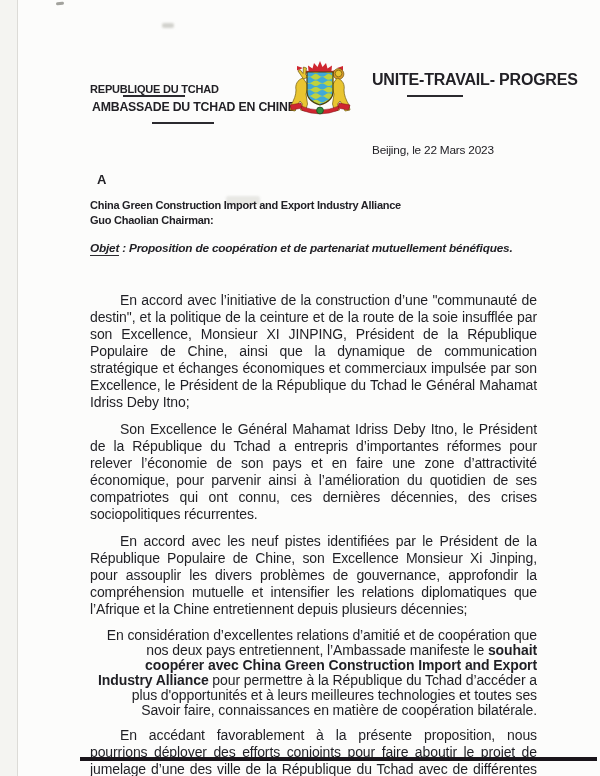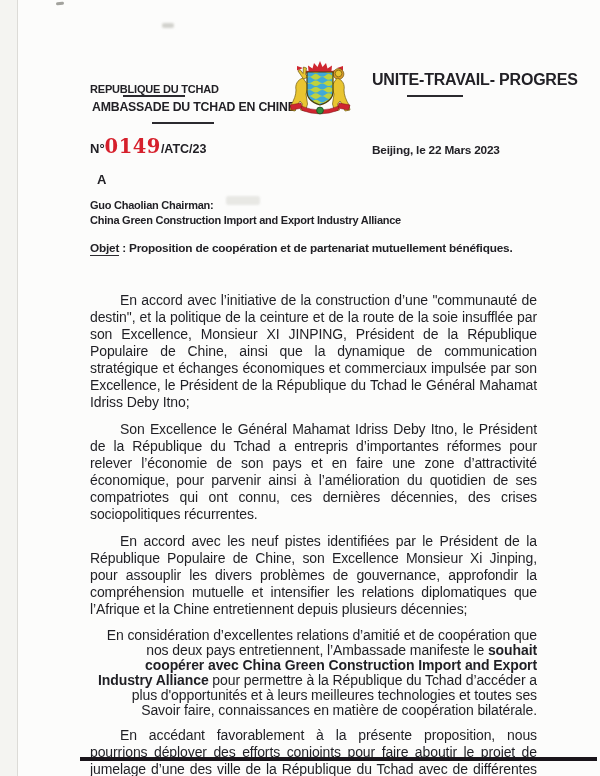--- a/index.html
+++ b/index.html
@@ -23,26 +23,26 @@
   .r2{left:152px;top:122px;width:62px;}
   .emblem{left:282px;top:60px;width:76px;height:57px;}
   .h-right{left:372px;top:71px;font-size:16px;letter-spacing:-.2px;}
   .r3{left:407px;top:95px;width:56px;}
 
   
   .ref{left:90px;top:135px;white-space:nowrap;}
   .ref .pre{font-weight:bold;font-size:13px;}
   .ref .num{font-family:"DejaVu Serif","Liberation Serif",serif;font-weight:bold;font-size:19.5px;letter-spacing:.5px;}
   .ref .suf{font-weight:bold;font-size:12.5px;}
-  .date{left:372px;top:143px;font-size:11.8px;font-weight:bold;letter-spacing:-.2px;}
+  .date{left:372px;top:143px;font-size:11.8px;font-weight:normal;letter-spacing:-.2px;}
 
   
   .sal{left:97px;top:172px;font-size:13px;font-weight:bold;}
   .rcpt{left:90px;top:198px;font-size:11px;font-weight:bold;line-height:15px;letter-spacing:-.25px;}
-  .subject{left:90px;top:240px;width:446px;font-size:11.8px;font-weight:bold;line-height:16.5px;letter-spacing:-.2px;}
+  .subject{left:90px;top:240px;width:446px;font-size:11.8px;font-weight:bold;line-height:16.5px;letter-spacing:-.2px;font-style:italic;}
   .subject .lbl{border-bottom:1.4px solid #2b2a2f;}
 
   
   .bodytext{left:90px;top:292px;width:447px;font-size:14px;line-height:17px;
             letter-spacing:-.1px;color:#1f1f24;}
   .bodytext p{margin:0 0 10px 0;text-align:justify;text-indent:30px;}
   .bodytext p.noindent{text-indent:0;text-align:right;line-height:14.9px;}
 
   
   .f-line{left:80px;top:757px;width:517px;height:3.6px;background:#1a151b;}
@@ -103,29 +103,26 @@
         <path d="M68 45 l-11 -2 -1.5 5 11 2 z"></path>
         <path d="M19 46 q19 8 38 0 l-1 4.4 q-18 7 -36 0 z"></path>
       </g>
       <circle cx="38" cy="50.5" r="3.4" fill="#2f8f3d" stroke="#1c4a1f" stroke-width="0.8"></circle>
     </svg>
   </div>
 
   <div class="abs h-right b">UNITE-TRAVAIL- PROGRES</div>
   <div class="abs rule r3"></div>
 
-  <div class="abs ref">
-    <span class="pre">N°</span><span class="num" style="color:#d6202c">0149</span><span class="suf">/ATC/23</span>
-  </div>
   <div class="abs date">Beijing, le 22 Mars 2023</div>
 
   <div class="abs sal">A</div>
   <div class="abs rcpt">
+    <div>China Green Construction Import and Export Industry Alliance</div>
     <div>Guo Chaolian Chairman:</div>
-    <div>China Green Construction Import and Export Industry Alliance</div>
   </div>
 
   <div class="abs subject">
     <span class="lbl">Objet</span><span> : Proposition de coopération et de partenariat mutuellement bénéfiques.</span>
   </div>
 
   <div class="abs bodytext">
     <p>En accord avec l’initiative de la construction d’une "communauté de destin", et la politique de la ceinture et de la route de la soie insufflée par son Excellence, Monsieur XI JINPING, Président de la République Populaire de Chine, ainsi que la dynamique de communication stratégique et échanges économiques et commerciaux impulsée par son Excellence, le Président de la République du Tchad le Général Mahamat Idriss Deby Itno;</p>
     <p>Son Excellence le Général Mahamat Idriss Deby Itno, le Président de la République du Tchad a entrepris d’importantes réformes pour relever l’économie de son pays et en faire une zone d’attractivité économique, pour parvenir ainsi à l’amélioration du quotidien de ses compatriotes qui ont connu, ces dernières décennies, des crises sociopolitiques récurrentes.</p>
     <p>En accord avec les neuf pistes identifiées par le Président de la République Populaire de Chine, son Excellence Monsieur Xi Jinping, pour assouplir les divers problèmes de gouvernance, approfondir la compréhension mutuelle et intensifier les relations diplomatiques que l’Afrique et la Chine entretiennent depuis plusieurs décennies;</p>

